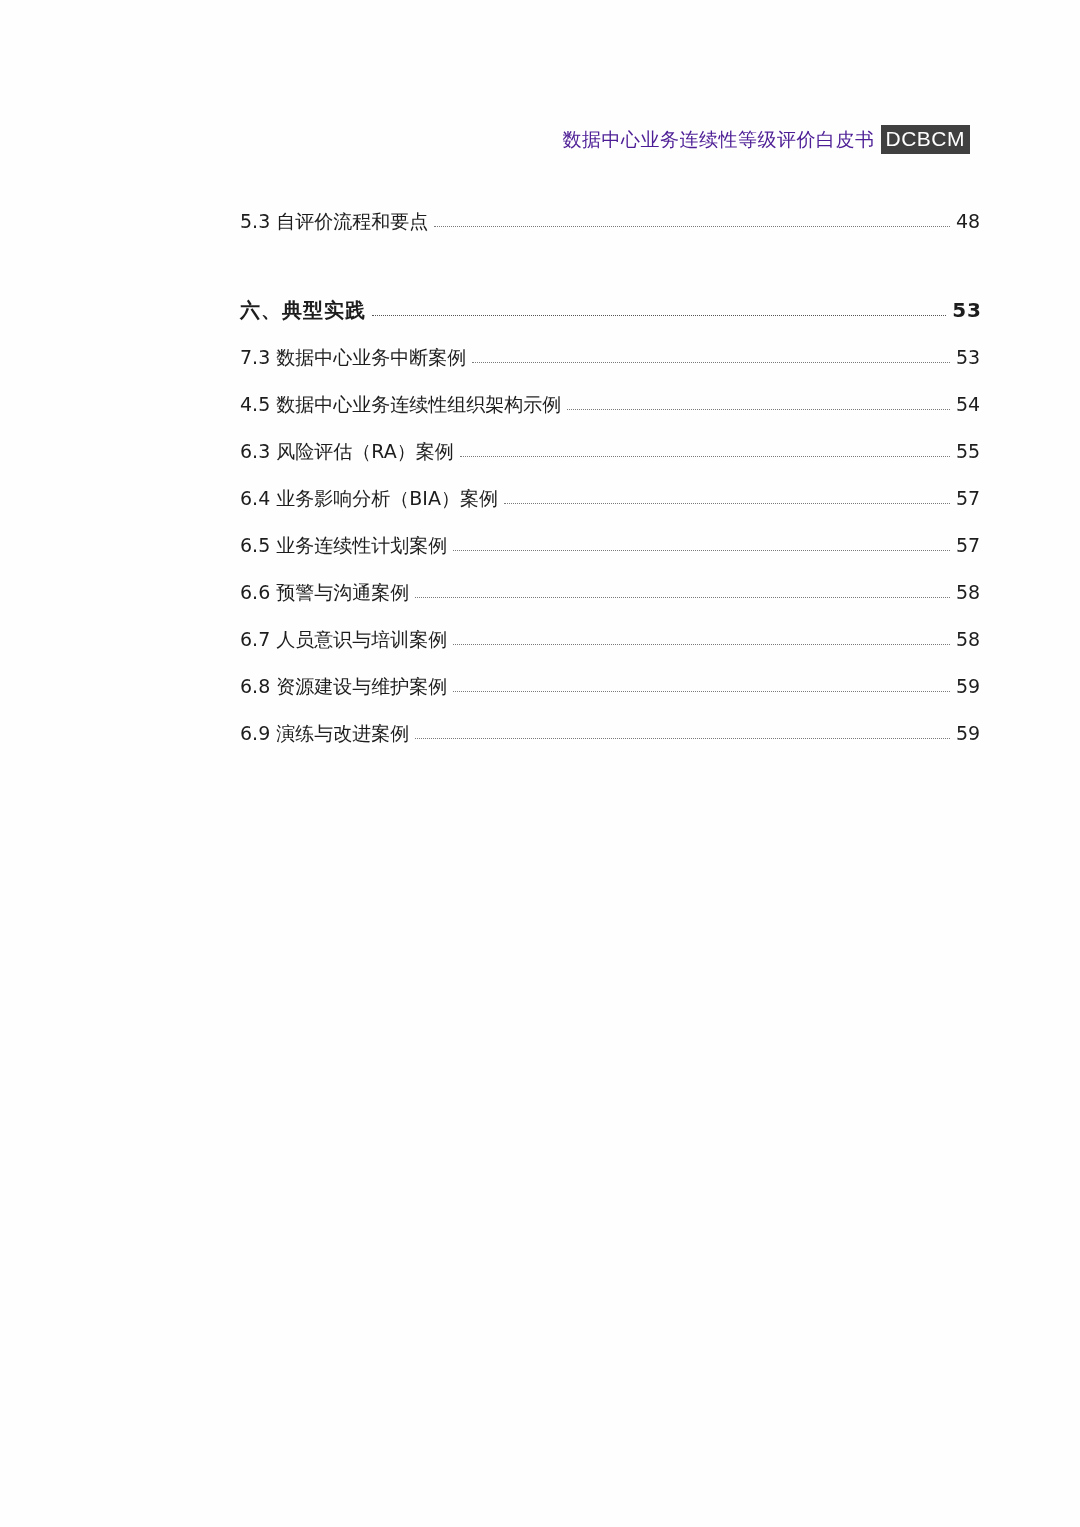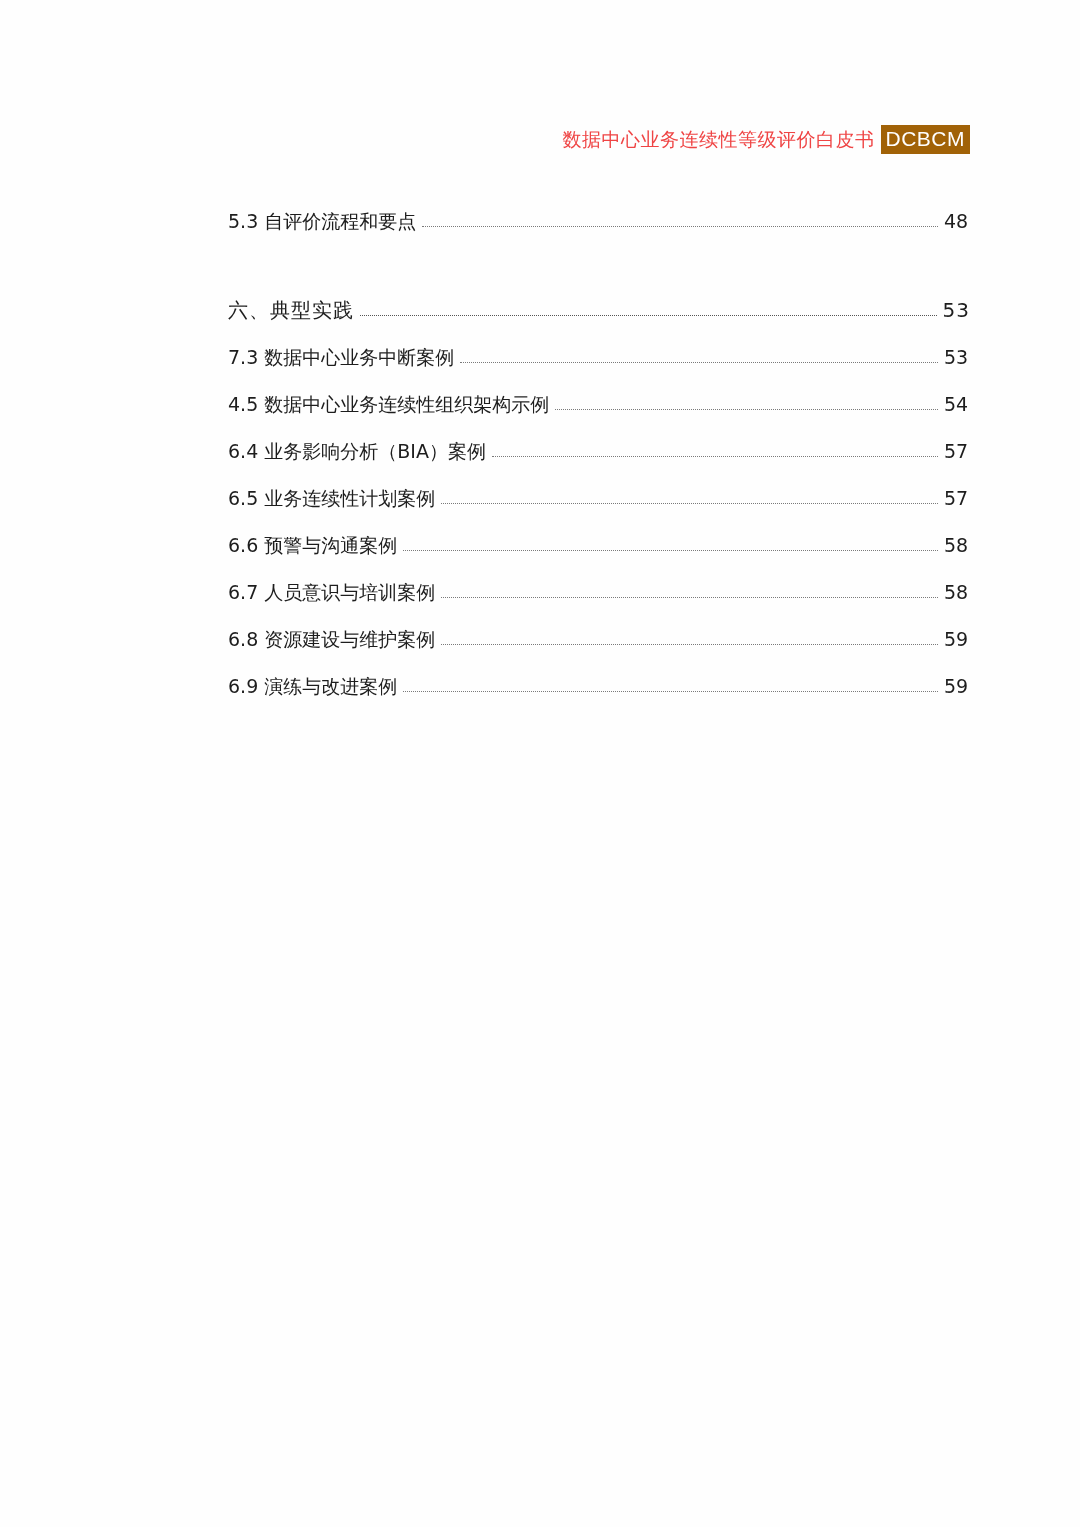--- a/index.html
+++ b/index.html
@@ -29,39 +29,39 @@
     left: 228px;
     top: 125px;
     width: 742px;
     display: flex;
     justify-content: flex-end;
     align-items: center;
   }
   .doc-header .header-title {
     font-size: 19px;
     letter-spacing: 0.5px;
-    color: #ef4444;
+    color: #4c1d95;
     font-family: "DejaVu Sans", "Liberation Sans", sans-serif;
     white-space: nowrap;
   }
   .doc-header .header-badge {
     margin-left: 6px;
-    background: #a16207;
+    background: #404040;
     color: #ffffff;
     font-size: 21px;
     font-family: "Liberation Sans", sans-serif;
     padding: 3px 5px 5px 5px;
     line-height: 1;
     letter-spacing: 0.5px;
   }
 
   
   .toc {
     position: absolute;
-    left: 228px;
+    left: 240px;
     top: 186px;
     width: 742px;
   }
   .toc-row {
     display: flex;
     align-items: flex-end;
     height: 47px;
     font-size: 19px;
     color: #1d1d1d;
     font-family: "DejaVu Sans", "Liberation Sans", sans-serif;
@@ -78,21 +78,21 @@
     min-width: 10px;
   }
   .toc-row .t-page {
     padding-left: 6px;
     white-space: nowrap;
     line-height: 1.2;
     min-width: 26px;
     text-align: left;
   }
   .toc-row.level1 {
-    font-weight: normal;
+    font-weight: bold;
     font-size: 20px;
     letter-spacing: 1px;
   }
   .toc-row.level1 .t-dots {
     border-bottom: 1px dotted #555;
   }
   .spacer-gap {
     height: 42px;
   }
 </style>
@@ -128,20 +128,25 @@
         <span class="t-label">7.3 数据中心业务中断案例</span>
         <span class="t-dots"></span>
         <span class="t-page">53</span>
       </div>
       <div class="toc-row level2">
         <span class="t-label">4.5 数据中心业务连续性组织架构示例</span>
         <span class="t-dots"></span>
         <span class="t-page">54</span>
       </div>
       <div class="toc-row level2">
+        <span class="t-label">6.3 风险评估（RA）案例</span>
+        <span class="t-dots"></span>
+        <span class="t-page">55</span>
+      </div>
+      <div class="toc-row level2">
         <span class="t-label">6.4 业务影响分析（BIA）案例</span>
         <span class="t-dots"></span>
         <span class="t-page">57</span>
       </div>
       <div class="toc-row level2">
         <span class="t-label">6.5  业务连续性计划案例</span>
         <span class="t-dots"></span>
         <span class="t-page">57</span>
       </div>
       <div class="toc-row level2">

